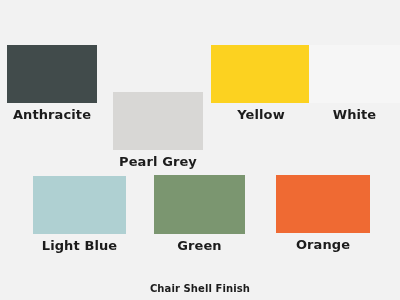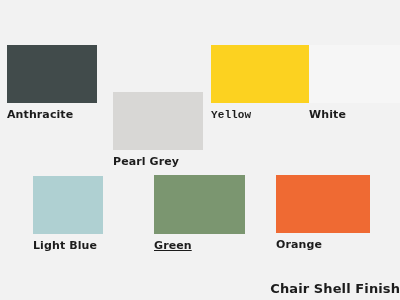--- a/index.html
+++ b/index.html
@@ -22,51 +22,52 @@
     height: 300px;
   }
   .swatch-cell {
     position: absolute;
   }
   .swatch-chip {
     width: 100%;
     box-sizing: border-box;
   }
   .swatch-label {
-    font-size: 11px;
+    font-size: 13px;
     font-weight: bold;
     color: #1c1c1c;
+    text-align: center;
     letter-spacing: 0.1px;
     margin-top: 7px;
     line-height: 10px;
     white-space: nowrap;
   }
   .chart-caption {
     position: absolute;
     left: 0;
     width: 400px;
     top: 283px;
-    text-align: right;
-    font-size: 13px;
+    text-align: center;
+    font-size: 10px;
     font-weight: bold;
     color: #1c1c1c;
     letter-spacing: 0.1px;
     line-height: 11px;
   }
   
   .cell-0 { left: 7px;   top: 45px; width: 90px; }
   .cell-1 { left: 113px; top: 45px; width: 90px; margin-top: 47px; }
-  .cell-2 { left: 211px; top: 45px; width: 100px; font-family: Liberation Mono, monospace; }
+  .cell-2 { left: 211px; top: 45px; width: 100px; }
   .cell-3 { left: 309px; top: 45px; width: 91px; }
   .cell-0 .swatch-chip,
   .cell-1 .swatch-chip,
   .cell-2 .swatch-chip,
   .cell-3 .swatch-chip { height: 58px; }
   
-  .cell-4 { left: 33px;  top: 176px; width: 70px; }
+  .cell-4 { left: 33px;  top: 176px; width: 93px; }
   .cell-5 { left: 154px; top: 175px; width: 91px; }
   .cell-6 { left: 276px; top: 175px; width: 94px; }
   .cell-4 .swatch-chip { height: 58px; }
   .cell-5 .swatch-chip { height: 59px; }
   .cell-6 .swatch-chip { height: 58px; }
 </style>
 </head>
 <body style="background-color: rgb(242, 242, 242);">
 
 <div id="swatch-board">
@@ -91,21 +92,21 @@
     <div class="swatch-label" style="color: rgb(28, 28, 28);">White</div>
   </div>
 
   <div class="swatch-cell cell-4">
     <div class="swatch-chip" style="background-color: rgb(175, 208, 210);"></div>
     <div class="swatch-label" style="color: rgb(28, 28, 28);">Light Blue</div>
   </div>
 
   <div class="swatch-cell cell-5">
     <div class="swatch-chip" style="background-color: rgb(123, 150, 112);"></div>
-    <div class="swatch-label" style="color: rgb(28, 28, 28); text-decoration: underline;">Green</div>
+    <div class="swatch-label" style="color: rgb(28, 28, 28);">Green</div>
   </div>
 
   <div class="swatch-cell cell-6">
     <div class="swatch-chip" style="background-color: rgb(239, 106, 51);"></div>
     <div class="swatch-label" style="color: rgb(28, 28, 28);">Orange</div>
   </div>
 
   <div class="chart-caption" style="color: rgb(28, 28, 28);">Chair Shell Finish</div>
 
 </div>

